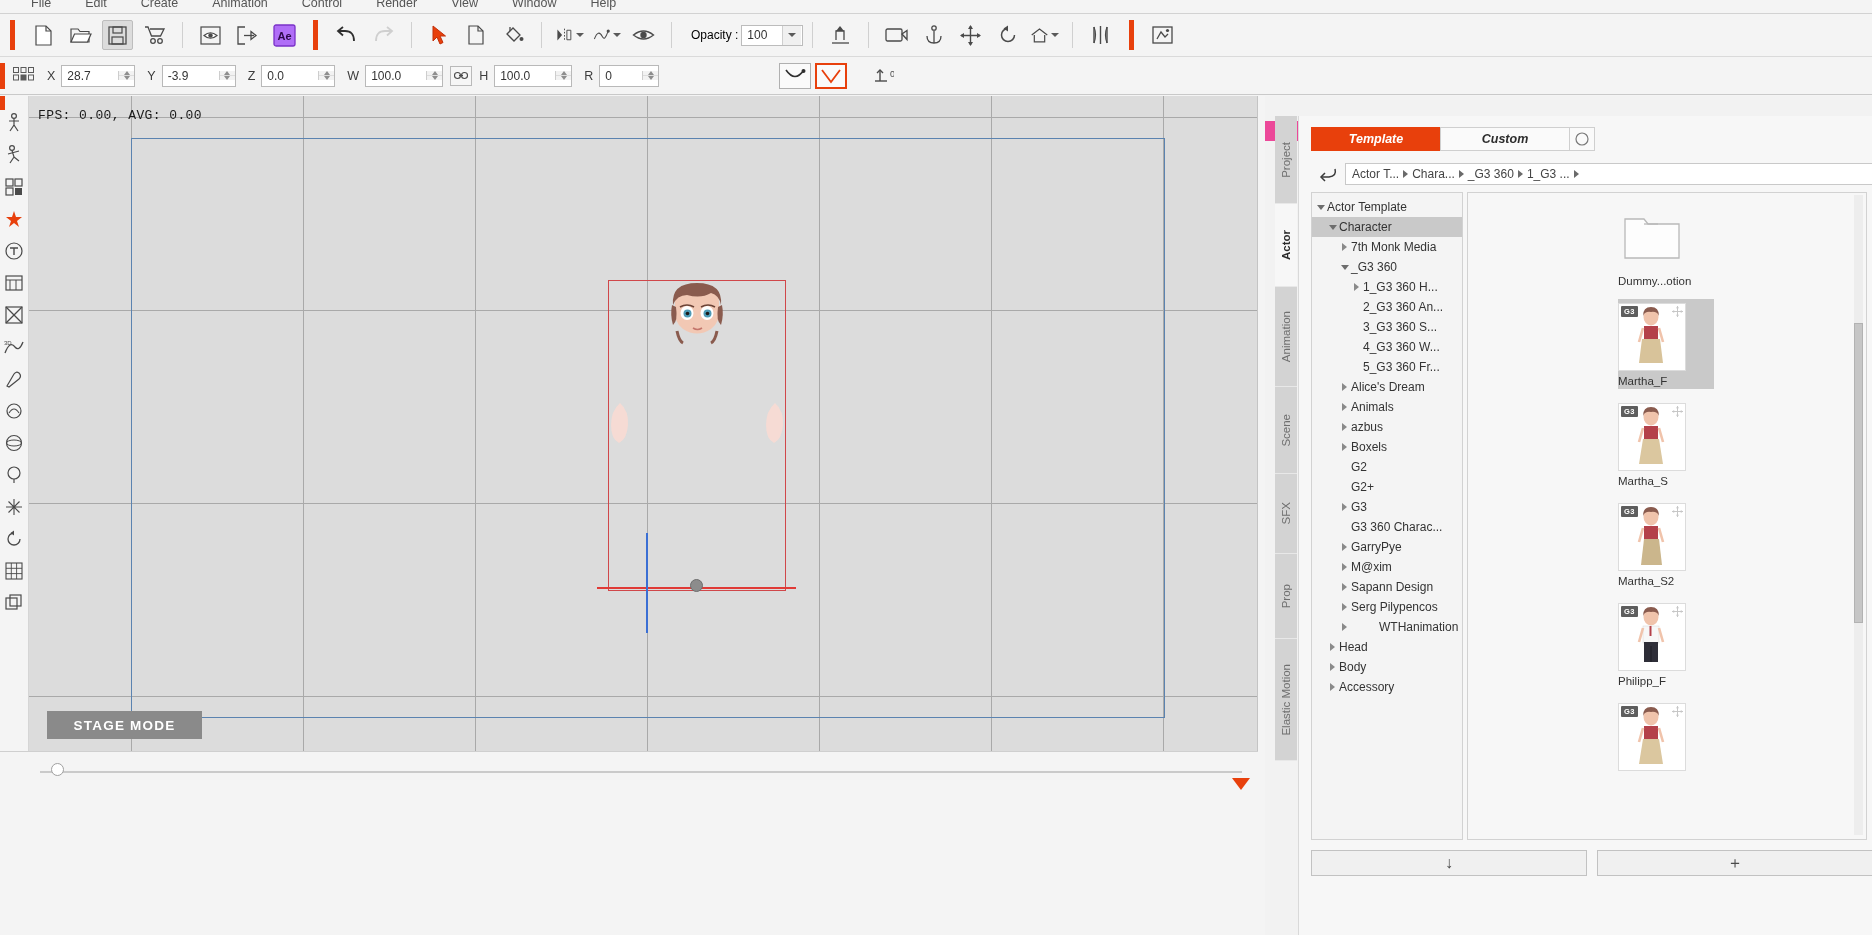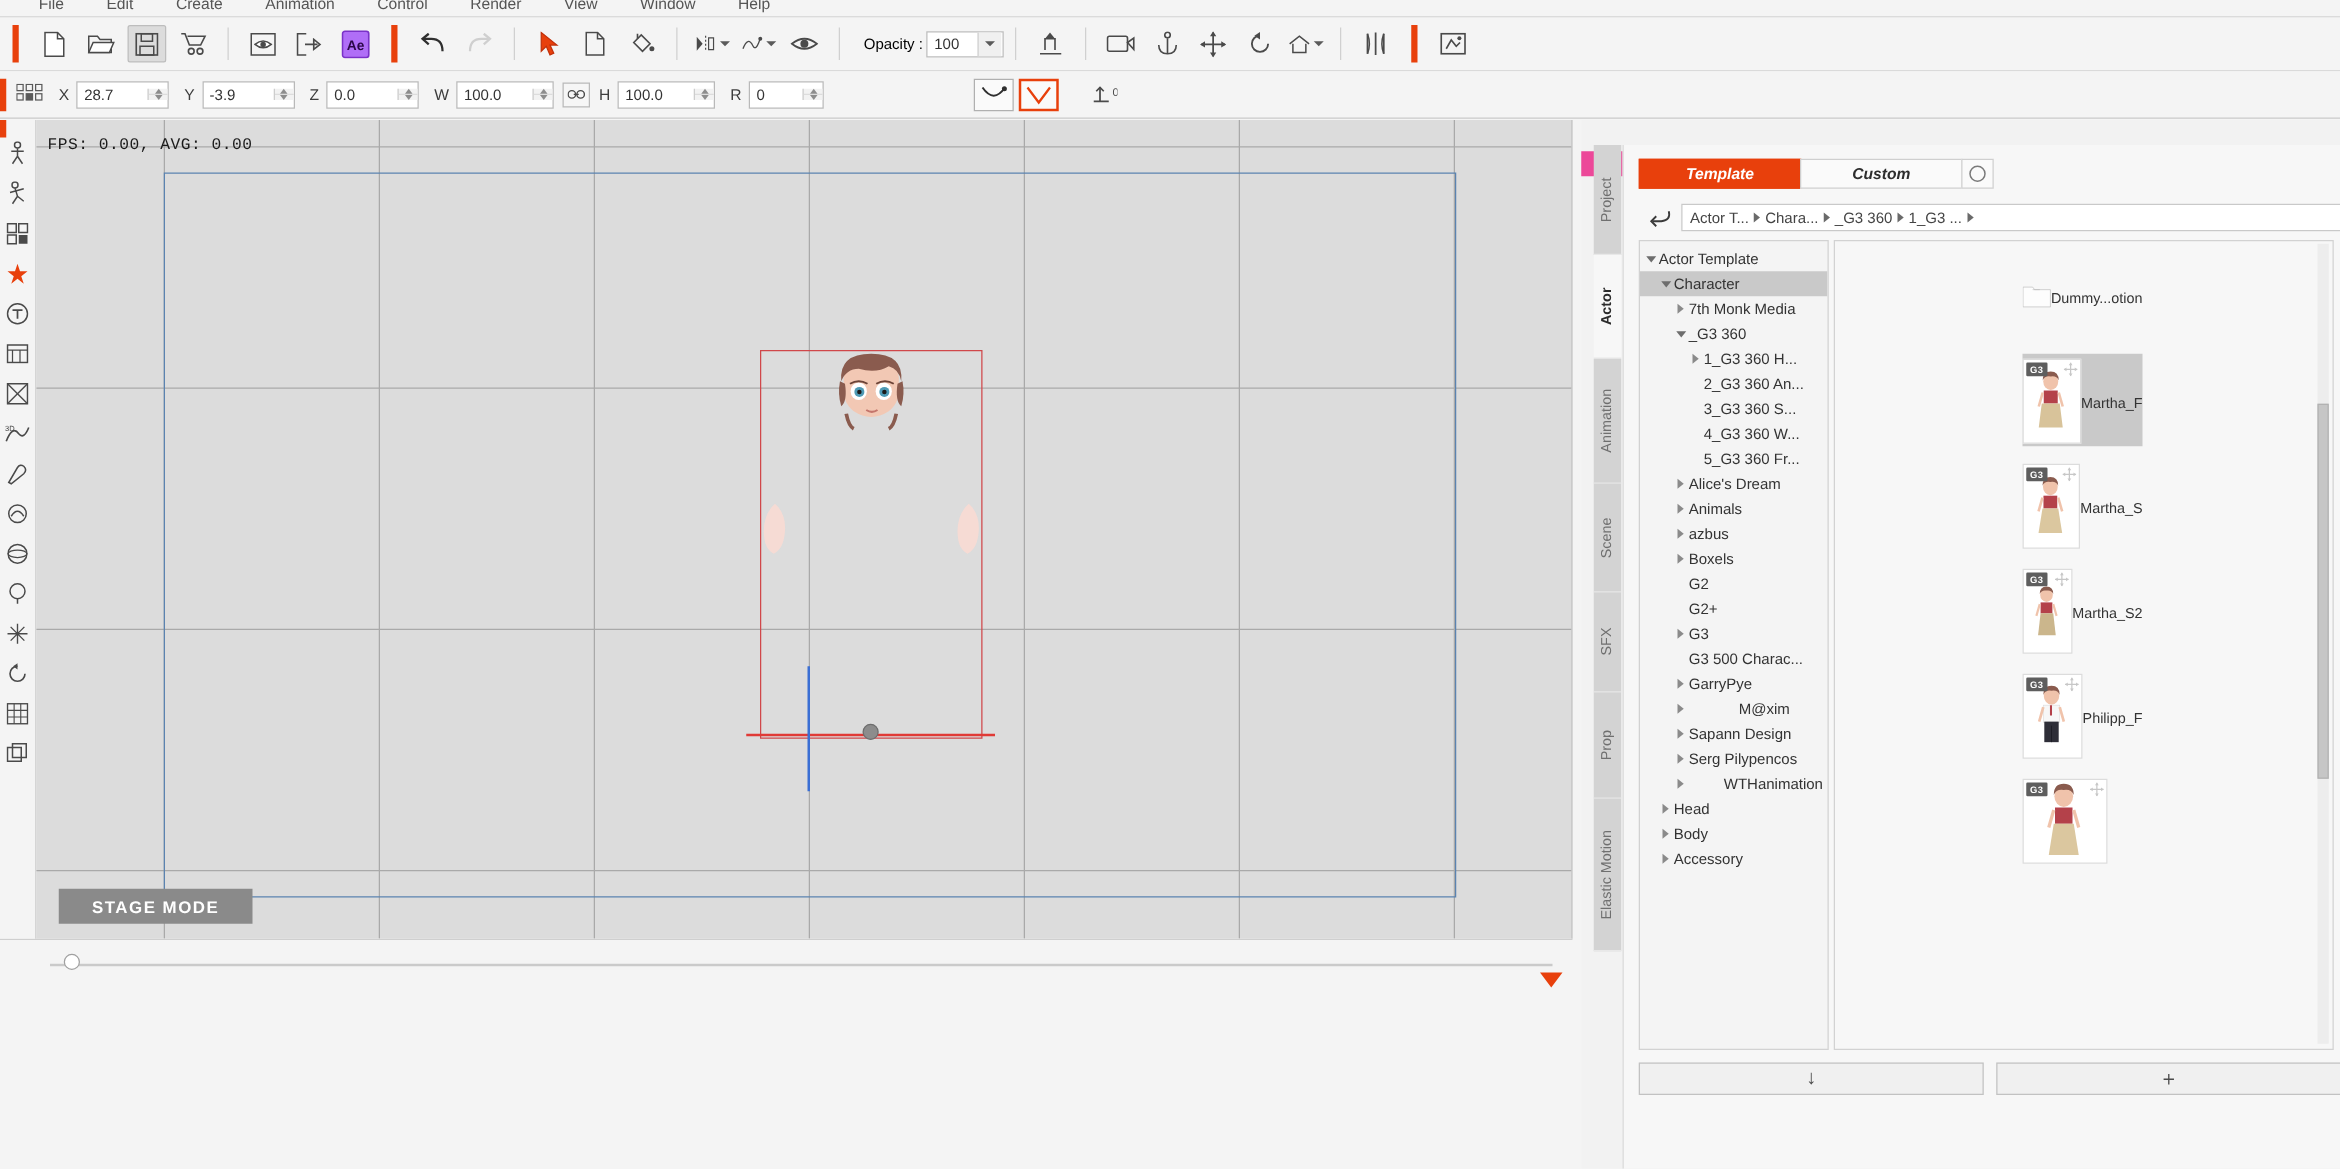--- a/index.html
+++ b/index.html
@@ -262,21 +262,21 @@
   
   .thumbs {
     position: absolute; top: 76px; left: 168px; width: 400px; height: 648px;
     background: #f7f7f7; border: 1px solid #d2d2d2; overflow: hidden;
   }
   .thumb-col {
     position: absolute; top: 6px; left: 150px; width: 96px;
   }
   .thumb-cell {
     width: 96px; margin-bottom: 10px;
-    display: flex; align-items: center;
+    display: flex; flex-direction: column; 
     padding: 4px 0 2px 0;
   }
   .thumb-cell.sel { background: #c9c9c9; }
   .thumb-img {
     width: 68px; height: 68px; background: #fff; border: 1px solid #dcdcdc;
     position: relative; display: flex; align-items: flex-end; justify-content: center;
     overflow: hidden;
   }
   .thumb-cell.folder .thumb-img { background: transparent; border: 0; align-items: center; }
   .g3-badge {
@@ -917,29 +917,29 @@
             <span>G2+</span>
           </div>
           <div class="tnode" style="padding-left: 26px;">
             <span class="twist">
               <span class="tri-r"></span>
             </span>
             <span>G3</span>
           </div>
           <div class="tnode" style="padding-left: 26px;">
             <span class="twist"></span>
-            <span>G3 500 Charac...</span>
+            <span>G3 360 Charac...</span>
           </div>
           <div class="tnode" style="padding-left: 26px;">
             <span class="twist">
               <span class="tri-r"></span>
             </span>
             <span>GarryPye</span>
           </div>
-          <div class="tnode" style="padding-left: 26px; gap: 40px;">
+          <div class="tnode" style="padding-left: 26px;">
             <span class="twist">
               <span class="tri-r"></span>
             </span>
             <span>M@xim</span>
           </div>
           <div class="tnode" style="padding-left: 26px;">
             <span class="twist">
               <span class="tri-r"></span>
             </span>
             <span>Sapann Design</span>

